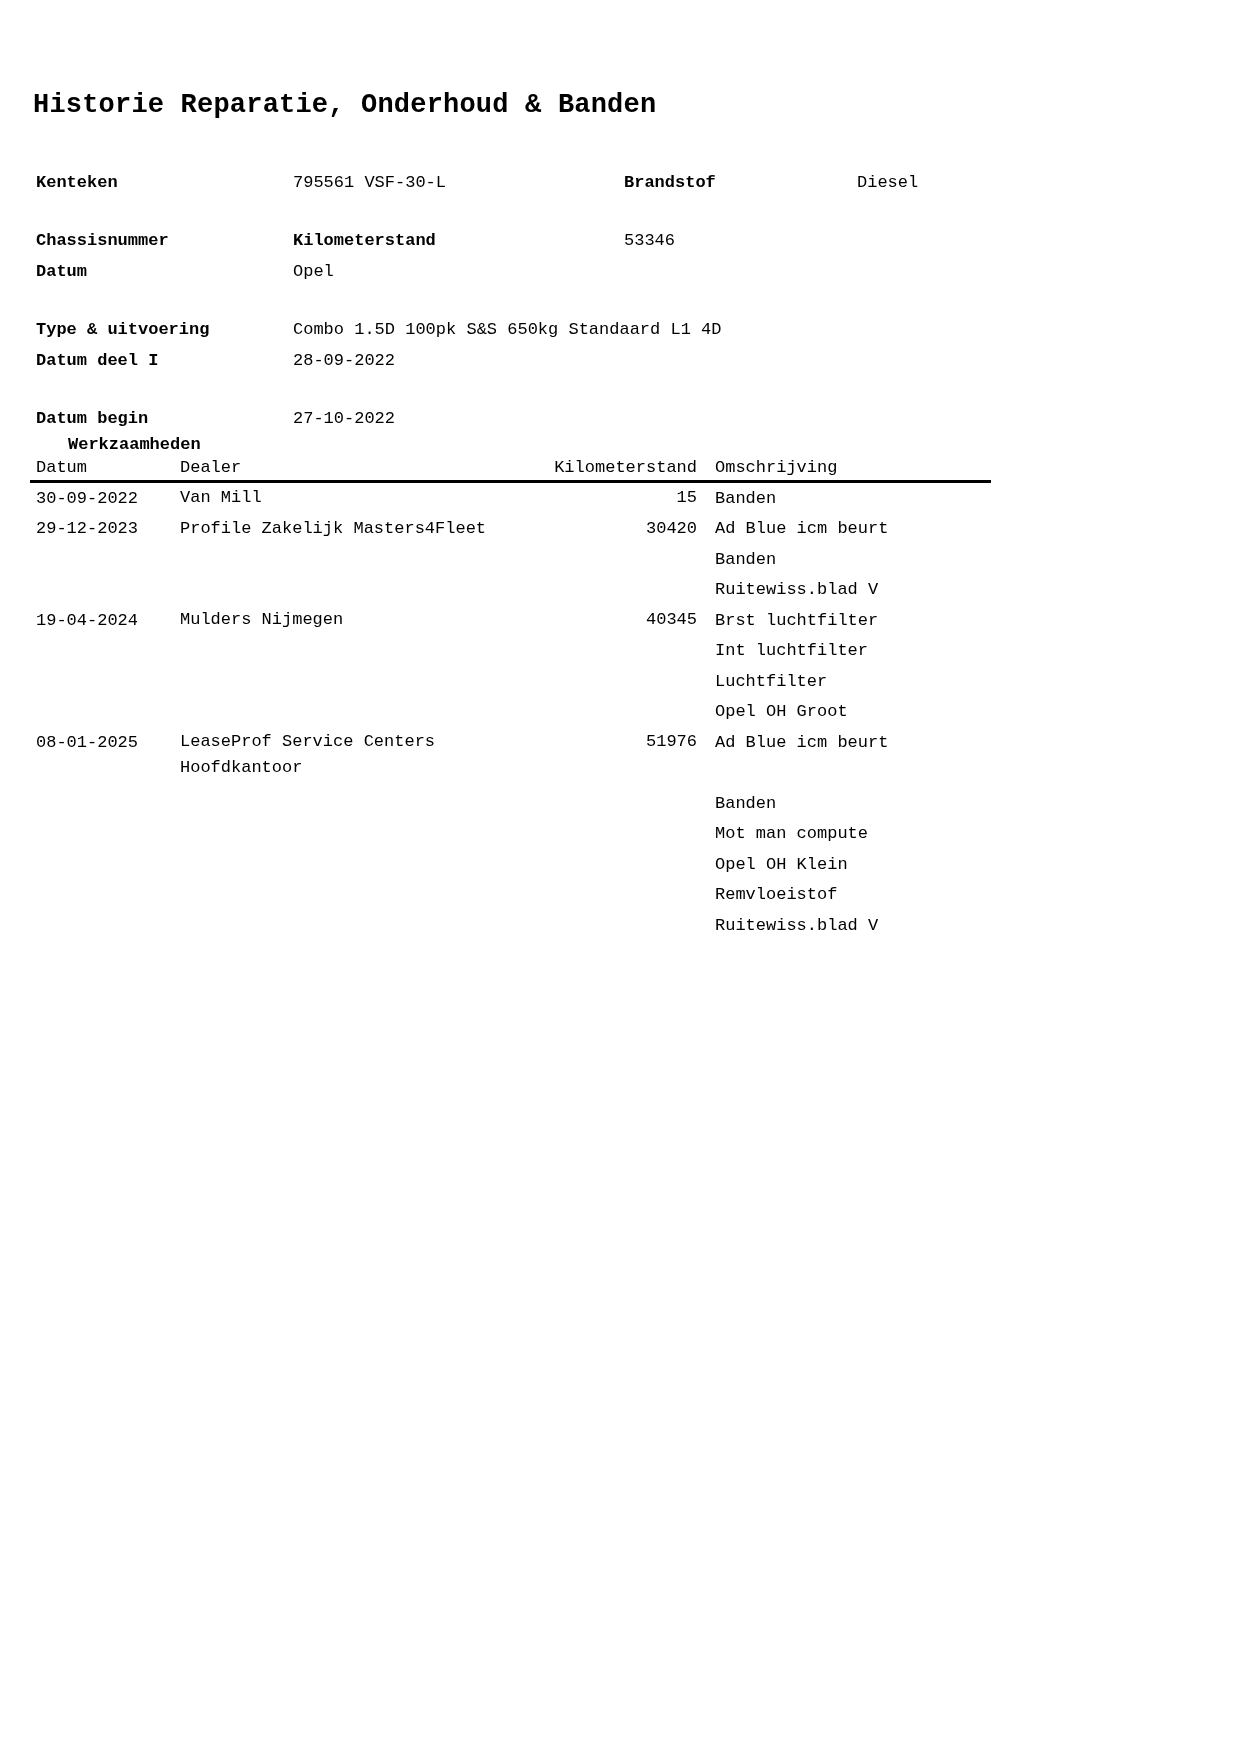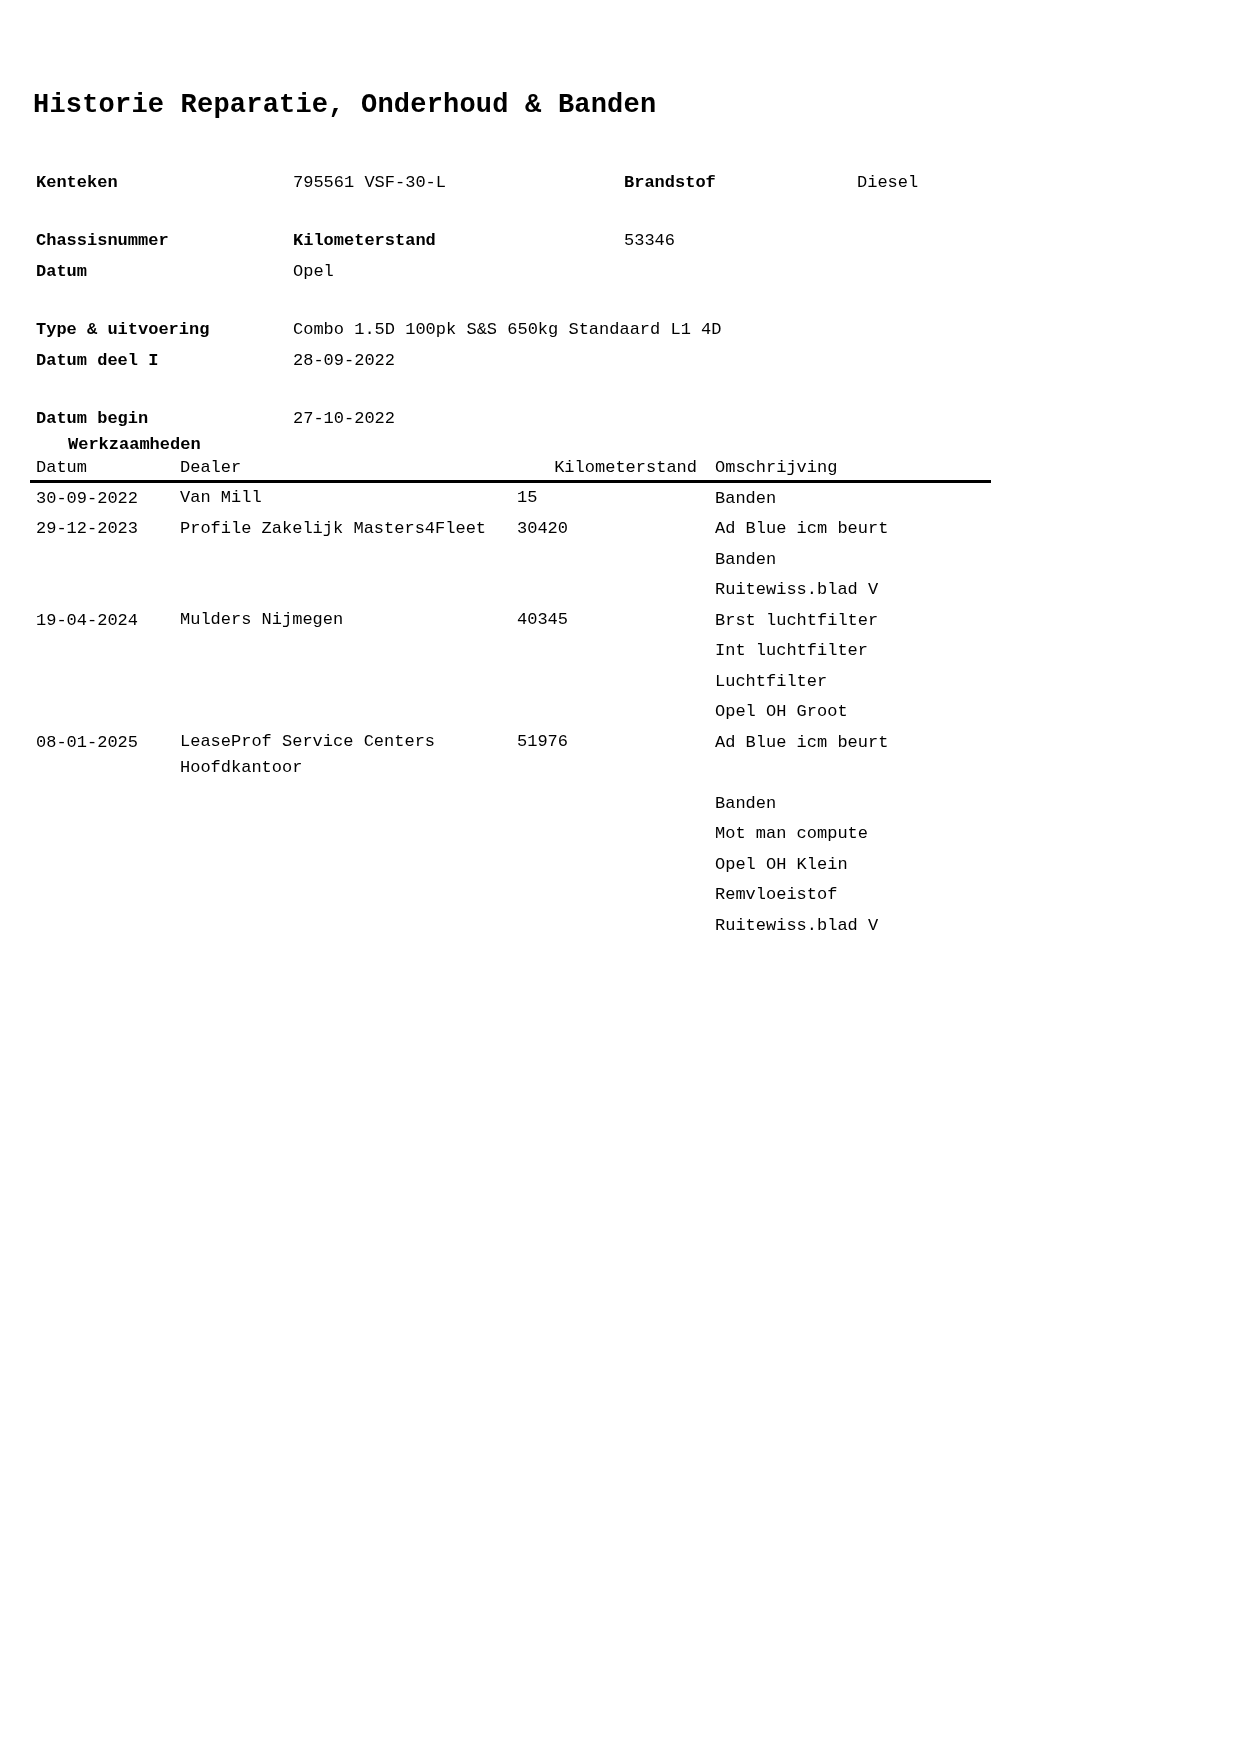--- a/index.html
+++ b/index.html
@@ -71,20 +71,21 @@
     height: 30.5px;
     display: flex;
     align-items: center;
     white-space: nowrap;
   }
   .td-dealer {
     line-height: 26px;
     padding-top: 2px;
   }
   .td-km {
+    text-align: right;
     height: 30.5px;
     line-height: 30.5px;
     white-space: nowrap;
   }
   .td-oms { padding-left: 18px; }
   .oms-line {
     height: 30.5px;
     display: flex;
     align-items: center;
     white-space: nowrap;

